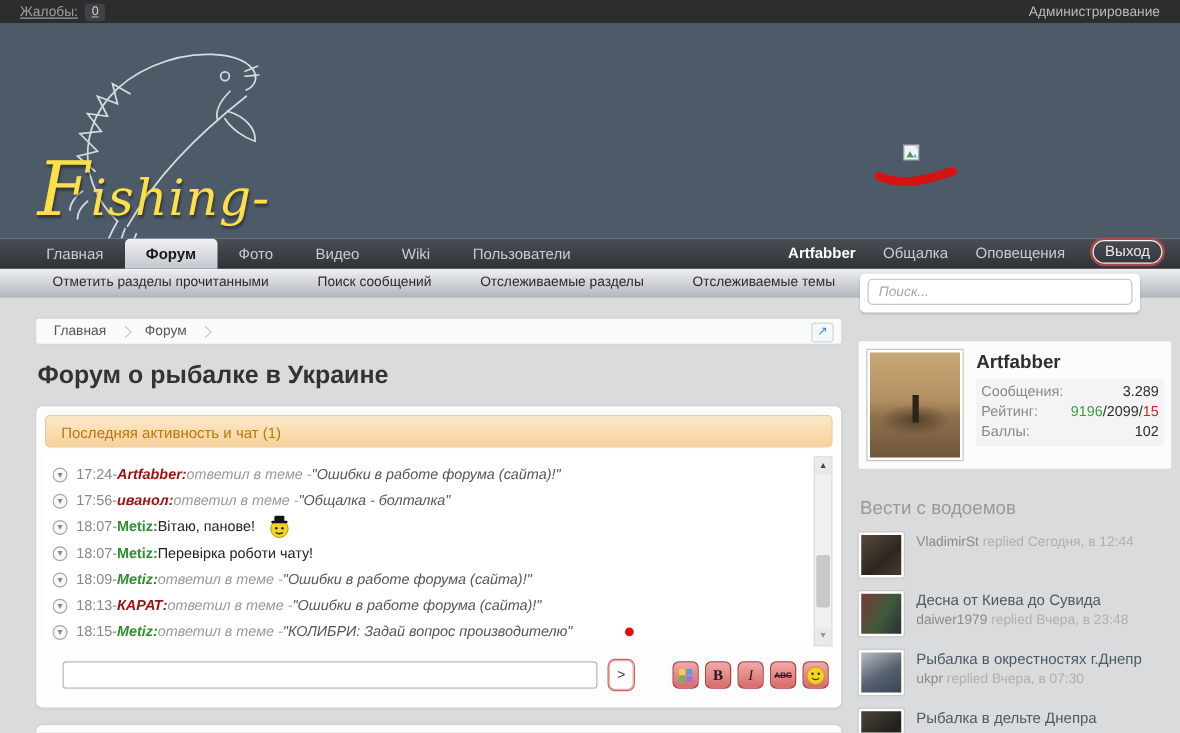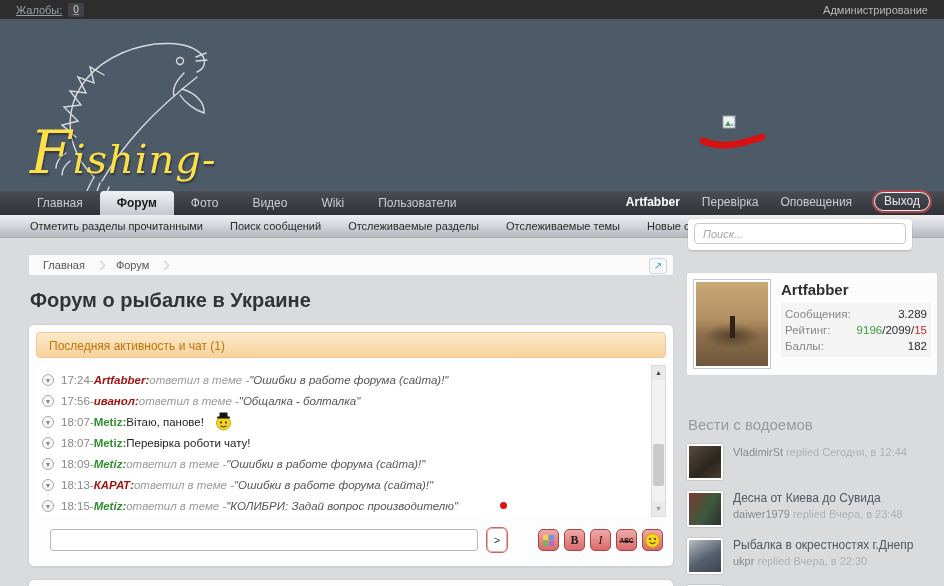--- a/index.html
+++ b/index.html
@@ -35,21 +35,21 @@
   .nav-right { margin-left:auto; display:flex; align-items:center; gap:22px; padding-bottom:4px; }
   .nav-user { color:#fff; font-weight:bold; font-size:12px; cursor:pointer; }
   .nav-link { color:#c9cdd2; font-size:12px; cursor:pointer; }
   .logout-pill { color:#e8eaec; font-size:12px; border:1px solid #f2f3f4; border-radius:10px;
     padding:1px 9px 2px; box-shadow:0 0 0 2px rgba(190,70,70,.85); cursor:pointer; }
 
   
   .subnav { height:23px; background:linear-gradient(#eff0f2,#b4b9c0); display:flex;
     align-items:center; gap:27px; padding:0 30px; border-bottom:1px solid #a9adb3; }
   .subnav a { font-size:11px; color:#2b2b2b; text-decoration:none; cursor:pointer;
-    display:flex; align-items:center; gap:5px; }
+    display:flex; align-items:center; gap:5px;margin-left:12px; }
   .dark-badge { background:#3a3d40; color:#c3c7ca; font-size:10px; border-radius:2px;
     padding:1px 4px; line-height:11px; }
 
   
   .search-panel { position:absolute; left:688px; top:219px; width:224px; height:31px;
     background:#fff; border-radius:4px; box-shadow:0 1px 2px rgba(0,0,0,.18); padding:4px 6px; }
   .search-panel input { width:100%; height:21px; border:1px solid #c9c9c9; border-radius:4px;
     padding:0 8px; font-size:11px; font-style:italic; color:#555; outline:none;
     font-family:"Liberation Sans", sans-serif; }
   .search-panel input::placeholder { color:#a7a7a7; font-style:italic; }
@@ -133,21 +133,21 @@
   .avatar .ph::after { content:""; position:absolute; left:34px; top:34px; width:5px; height:22px;
     background:#2e2317; }
   .profile-info { flex:1; padding-top:2px; }
   .profile-name { font-size:15px; font-weight:bold; color:#2e2e2e; cursor:pointer; }
   .stats { margin-top:5px; background:#f4f4f4; padding:3px 4px; }
   .stat-row { display:flex; justify-content:space-between; font-size:11.5px; line-height:16px; }
   .stat-label { color:#888; }
   .stat-val { color:#2b2b2b; }
   .v-green { color:#3a9b3a; } .v-red { color:#cc2a2a; } .v-dark { color:#2b2b2b; }
 
-  .feeds-title { font-size:15px; color:#999; margin:40px 0 10px 2px; }
+  .feeds-title { font-size:15px; color:#999; margin:22px 0 10px 2px; }
   .feed-item { display:flex; gap:9px; margin-bottom:9px; }
   .thumb { width:38px; height:38px; background:#fff; border:1px solid #c9c9c9; padding:2px;
     border-radius:2px; flex:none; cursor:pointer; }
   .thumb .ph { width:100%; height:100%; }
   .ph-1 { background:linear-gradient(140deg,#5a4a3e,#2c2620 60%,#4a3a30); }
   .ph-2 { background:linear-gradient(120deg,#7a3a34,#3e5a3c 55%,#2e2e36); }
   .ph-3 { background:linear-gradient(150deg,#b8bcc4,#56606e 55%,#3a4452); }
   .ph-4 { background:linear-gradient(140deg,#4c463c,#23201c 60%,#3c362c); }
   .feed-text { padding-top:1px; }
   .feed-title { font-size:12px; color:#4d5a66; cursor:pointer; line-height:15px; }
@@ -198,21 +198,21 @@
 
 <div class="navbar">
   <div class="tab">Главная</div>
   <div class="tab active">Форум</div>
   <div class="tab">Фото</div>
   <div class="tab">Видео</div>
   <div class="tab">Wiki</div>
   <div class="tab">Пользователи</div>
   <div class="nav-right">
     <span class="nav-user">Artfabber</span>
-    <span class="nav-link">Перевірка</span>
+    <span class="nav-link">Общалка</span>
     <span class="nav-link">Оповещения</span>
     <span class="logout-pill">Выход</span>
   </div>
 </div>
 
 <div class="subnav">
   <a>Отметить разделы прочитанными</a>
   <a>Поиск сообщений</a>
   <a>Отслеживаемые разделы</a>
   <a>Отслеживаемые темы</a>
@@ -375,21 +375,21 @@
             <span class="stat-val">3.289</span>
           </div>
           <div class="stat-row">
             <span class="stat-label">Рейтинг:</span>
             <span class="stat-val">
               <span class="v-green">9196</span><span class="v-dark">/</span><span class="v-dark">2099</span><span class="v-dark">/</span><span class="v-red">15</span>
             </span>
           </div>
           <div class="stat-row">
             <span class="stat-label">Баллы:</span>
-            <span class="stat-val">182</span>
+            <span class="stat-val">102</span>
           </div>
         </div>
       </div>
     </div>
 
     <div class="feeds-title">Вести с водоемов</div>
 
     <div class="feed-item">
       <div class="thumb">
           <div class="ph ph-1"></div>
@@ -419,21 +419,21 @@
 
     <div class="feed-item">
       <div class="thumb">
           <div class="ph ph-3"></div>
         </div>
       <div class="feed-text">
         <div class="feed-title">Рыбалка в окрестностях г.Днепр</div>
         <div class="feed-meta">
           <span class="feed-user">ukpr</span>
           <span>replied</span>
-          <span>Вчера, в 22:30</span>
+          <span>Вчера, в 07:30</span>
         </div>
       </div>
     </div>
 
     <div class="feed-item">
       <div class="thumb">
           <div class="ph ph-4"></div>
         </div>
       <div class="feed-text">
         <div class="feed-title">Рыбалка в дельте Днепра</div>

